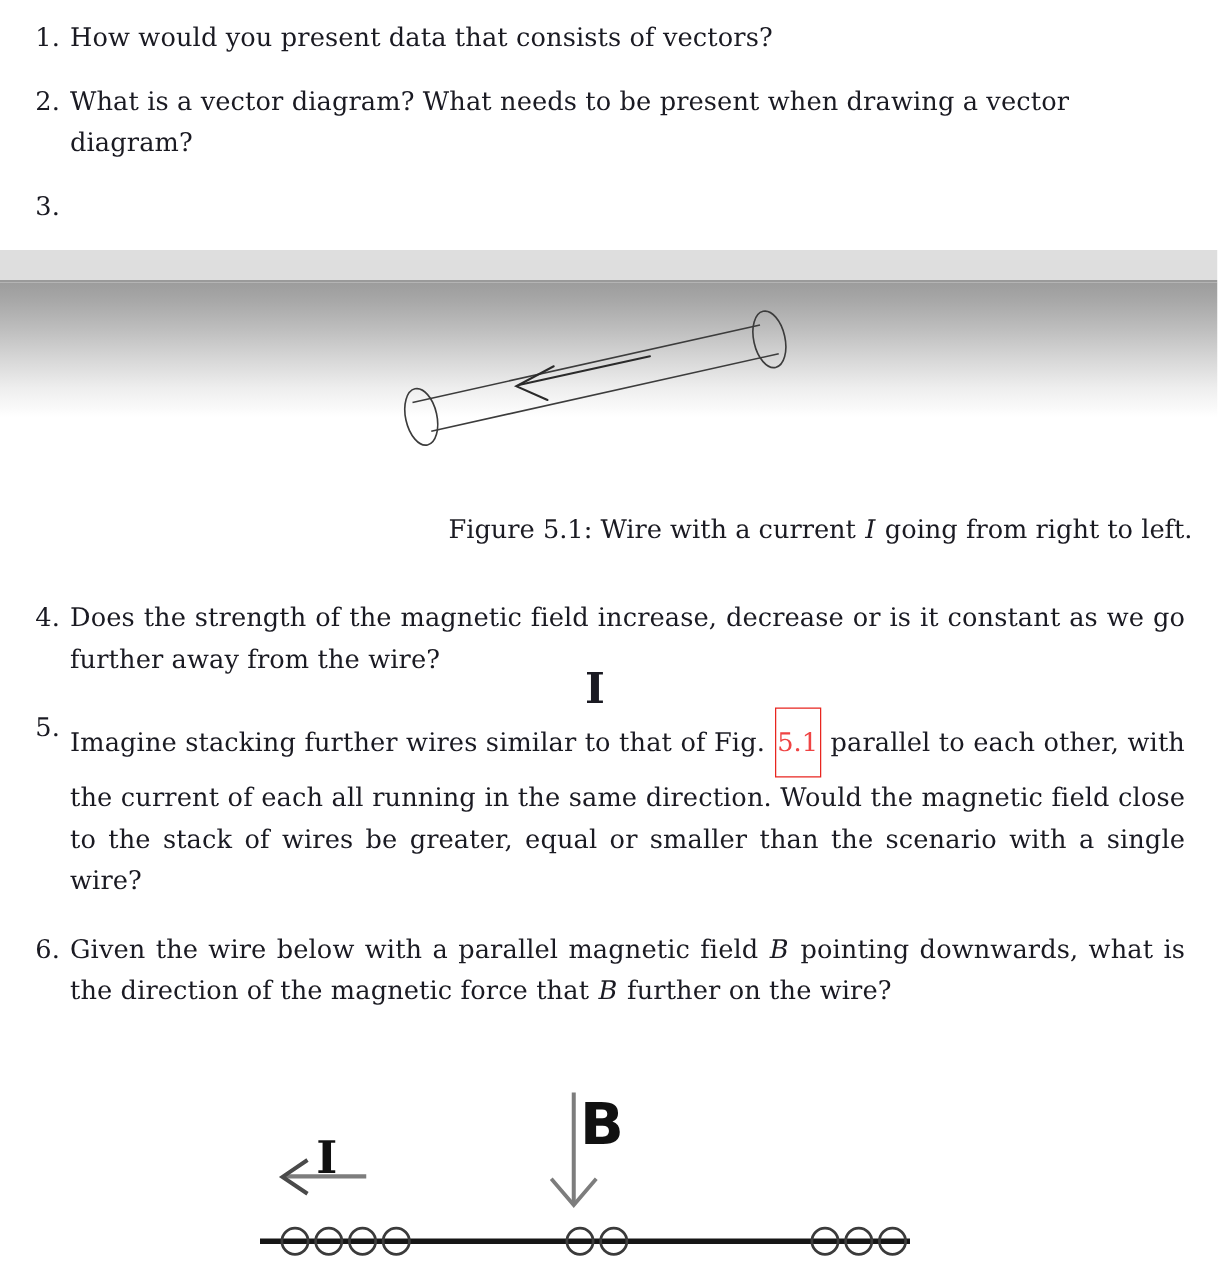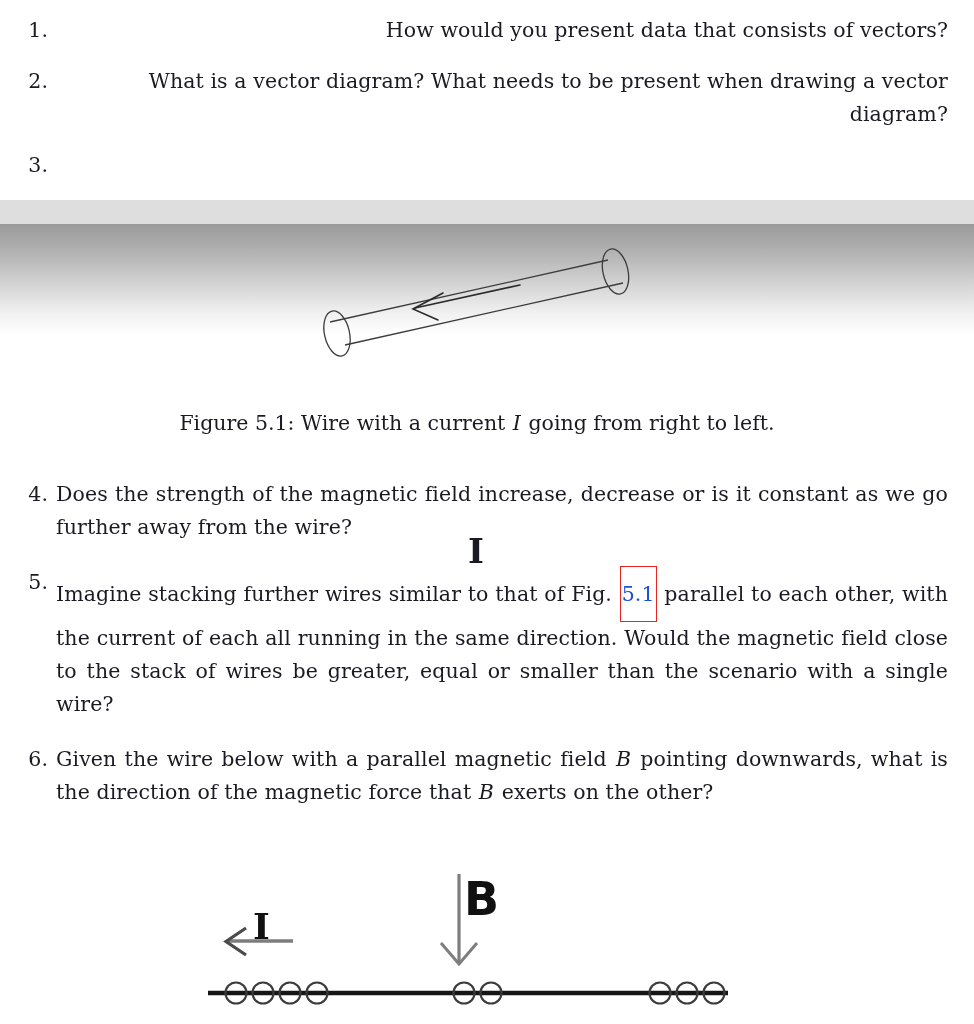--- a/index.html
+++ b/index.html
@@ -62,52 +62,52 @@
   }
   .qnum {
     position: absolute;
     left: 14px;
     top: 0;
     width: 34px;
     text-align: right;
     font-size: 20.5px;
   }
   .qbody { display: block; }
-  .qbody.nojust { text-align: right; }
+  .qbody.nojust { text-align: left; }
 
   em.mathit {
     font-style: italic;
     font-family: "DejaVu Serif", "Liberation Serif", serif;
     padding: 0 1px;
   }
 
   .reflink {
     border: 1.6px solid #e8251f;
     padding: 16px 1px;
     margin: 0 1px;
     display: inline-block;
     line-height: 22px;
-    color: #1d4ed8;
+    color: #ef4444;
     text-decoration: none;
   }
 
   
   #figure-wire-cylinder {
     position: absolute;
     left: 0;
     top: 232px;
     width: 974px;
     height: 130px;
   }
   #figure-caption-1 {
     position: absolute;
     left: 0;
     top: 408px;
     width: 954px;
-    text-align: center;
+    text-align: right;
     font-size: 20.5px;
     line-height: 30px;
   }
 
   
   #figure-wire-field {
     position: absolute;
     left: 0;
     top: 862px;
     width: 974px;
@@ -182,21 +182,21 @@
     <span class="qbody">Does the strength of the magnetic field increase, decrease or is it constant as we go further away from the wire?</span>
   </div>
 
   <div class="qitem" style="margin-bottom:22px; padding-right:26px;">
     <span class="qnum">5.</span>
     <span class="qbody"><span>Imagine stacking further wires similar to that of Fig. </span><a class="reflink" href="#figure-wire-cylinder">5.1</a><span> parallel to each other, with the current of each all running in the same direction.  Would the magnetic field close to the stack of wires be greater, equal or smaller than the scenario with a single wire?</span></span>
   </div>
 
   <div class="qitem" style="padding-right:26px;">
     <span class="qnum">6.</span>
-    <span class="qbody"><span>Given the wire below with a parallel magnetic field </span><em class="mathit">B</em><span> pointing downwards, what is the direction of the magnetic force that </span><em class="mathit">B</em><span> exerts on the other?</span></span>
+    <span class="qbody"><span>Given the wire below with a parallel magnetic field </span><em class="mathit">B</em><span> pointing downwards, what is the direction of the magnetic force that </span><em class="mathit">B</em><span> further on the wire?</span></span>
   </div>
 
 </div>
 
 <div id="figure-wire-field">
   <svg width="974" height="162" viewBox="0 0 974 162">
 
     <g stroke="#7d7d7d" stroke-width="3.2" fill="none" stroke-linecap="butt">
       <line x1="459" y1="12" x2="459" y2="100"></line>
       <polyline points="441,81 459,102 477,81" stroke-width="3.0"></polyline>

